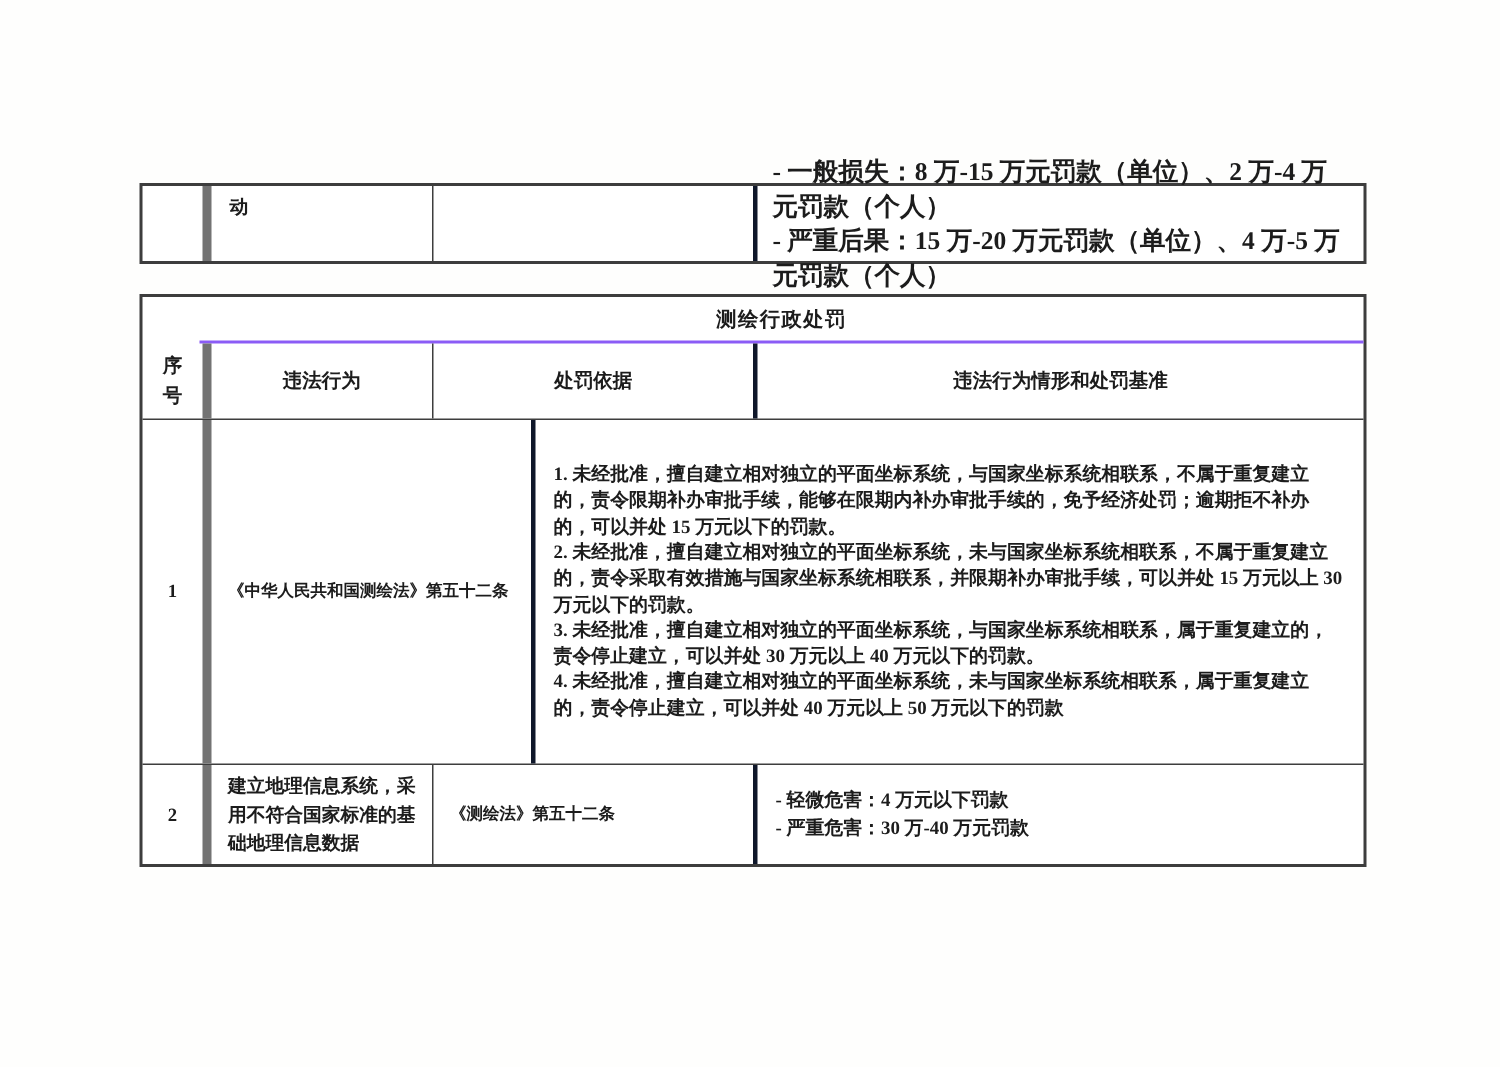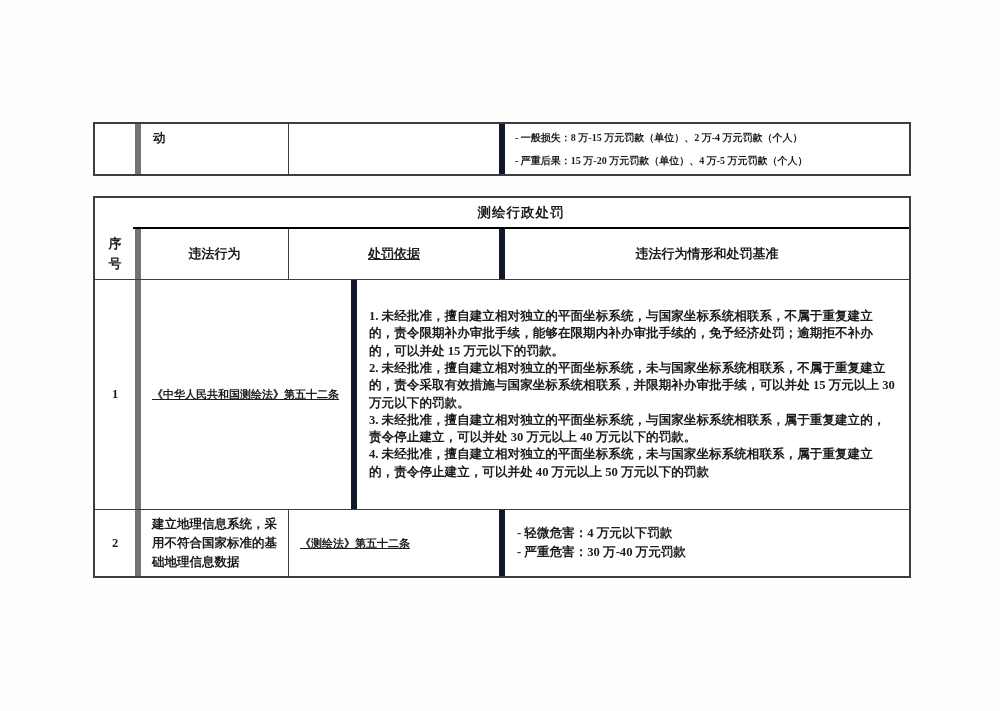--- a/index.html
+++ b/index.html
@@ -21,26 +21,26 @@
   }
   .top-tbl { top:122px; height:54px; }
   .main-tbl { top:196px; height:382px; }
 
   .row { display:flex; flex-direction:row; flex:1; min-height:0; }
   .row + .row { border-top:1px solid #3d3d3d; }
 
   .cell { position:relative; min-width:0; }
   .c1 { width:46px;  border-right:6px solid #737373; display:flex; align-items:center; justify-content:center; }
   .c2 { width:148px; border-right:1px solid #3d3d3d; }
-  .c3 { width:216px; border-right:6px solid #0f172a;text-decoration:underline; }
+  .c3 { width:216px; border-right:3px solid #0f172a; }
   .c4 { flex:1; }
 
   .title-row {
     height:31px; flex:0 0 31px;
-    border-bottom:2px solid #000000;
+    border-bottom:2px solid #8b5cf6;
     display:flex; align-items:center; justify-content:center;
     font-size:13.5px; font-weight:700; letter-spacing:1px;margin-left:38px;
   }
   .header-row { flex:0 0 50px; font-weight:700; font-size:13px; }
   .header-row .cell { display:flex; align-items:center; justify-content:center; text-align:center; }
   .hdr-no-inner { display:inline-block; width:15px; line-height:1.55; word-break:break-all; }
 
   .body-row1 { flex:0 0 230px; }
   .body-row2 { flex:1; }
 
@@ -63,21 +63,21 @@
   }
   .criteria .ln { line-height:17.3px; }
   .criteria-tiers .ln { line-height:19.5px; }
 
   .top-behavior {
     font-size:12.5px; font-weight:600;
     padding:6px 0 0 12px;
   }
   .top-criteria {
     display:flex; flex-direction:column; justify-content:center;
-    font-size:10px; font-weight:600;
+    font-size:17px; font-weight:600;
     padding:0 10px;
   }
   .top-criteria .ln { line-height:23px; }
 </style>
 </head>
 <body>
 
 <div class="page">
 
   <div class="tbl top-tbl">

